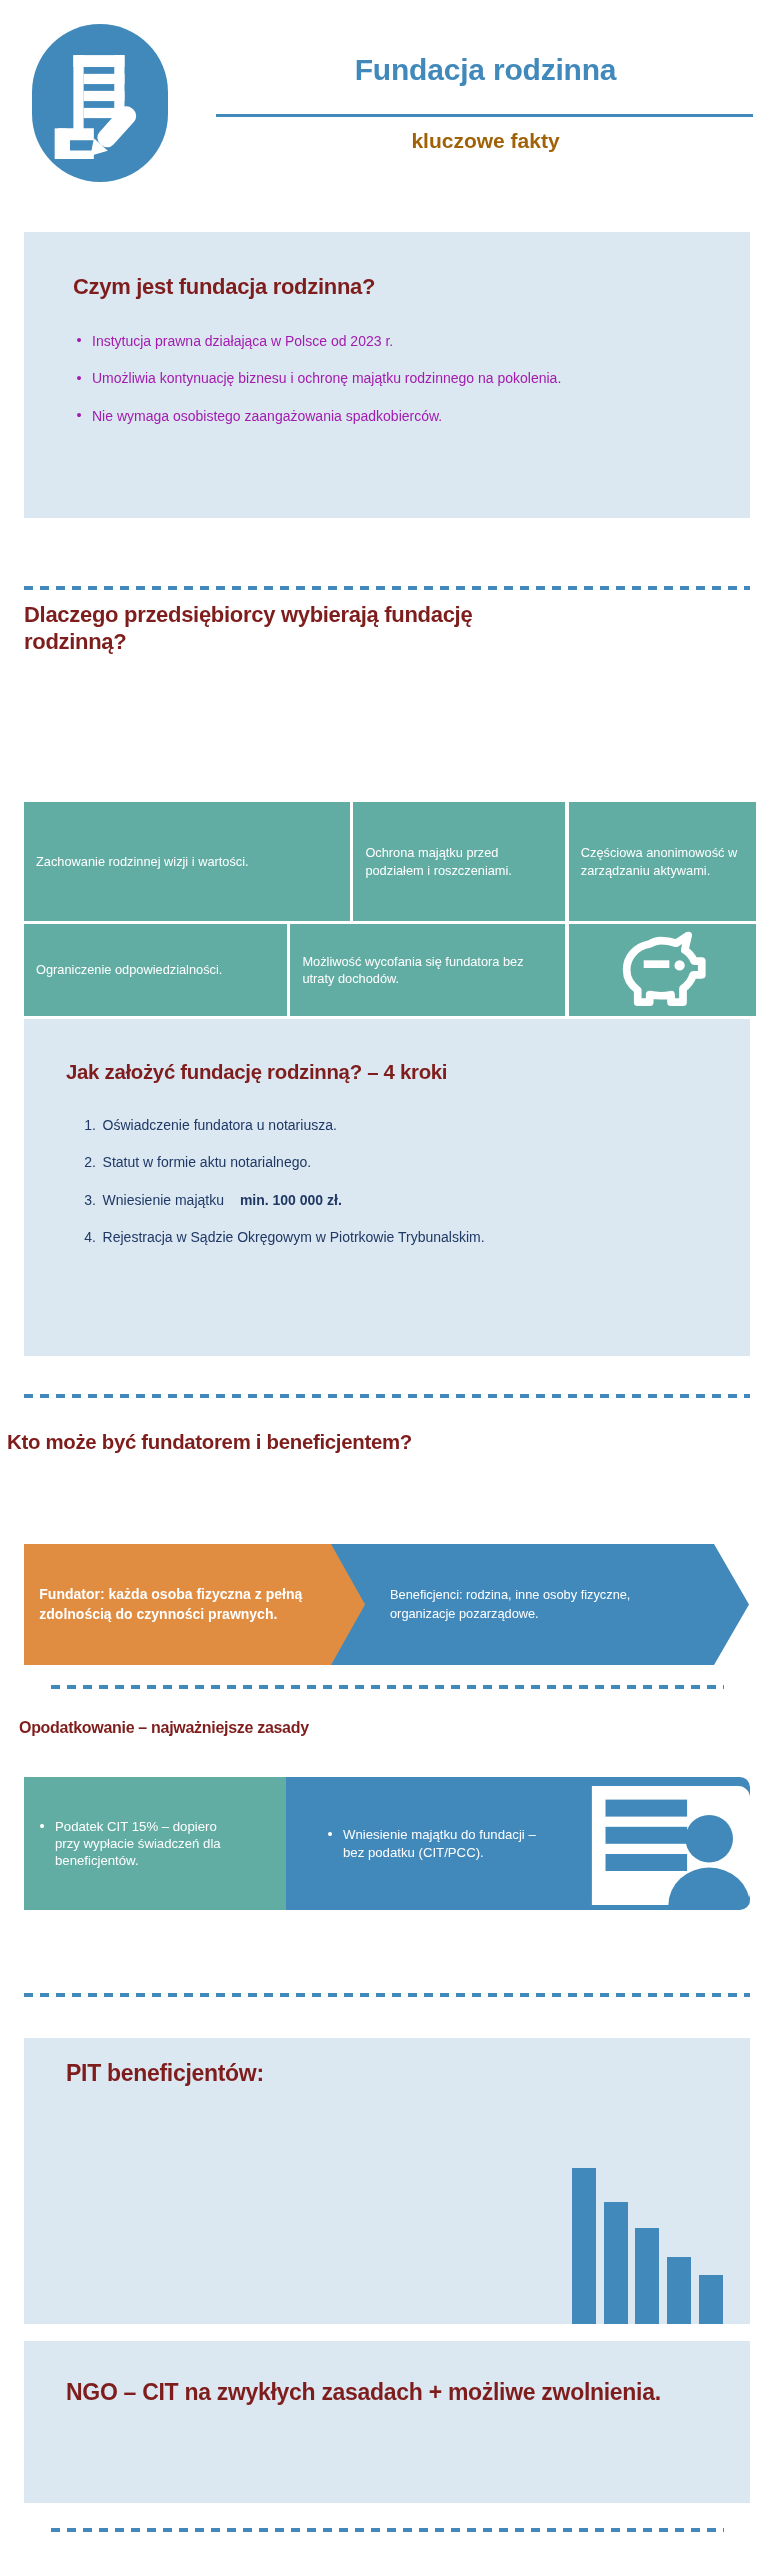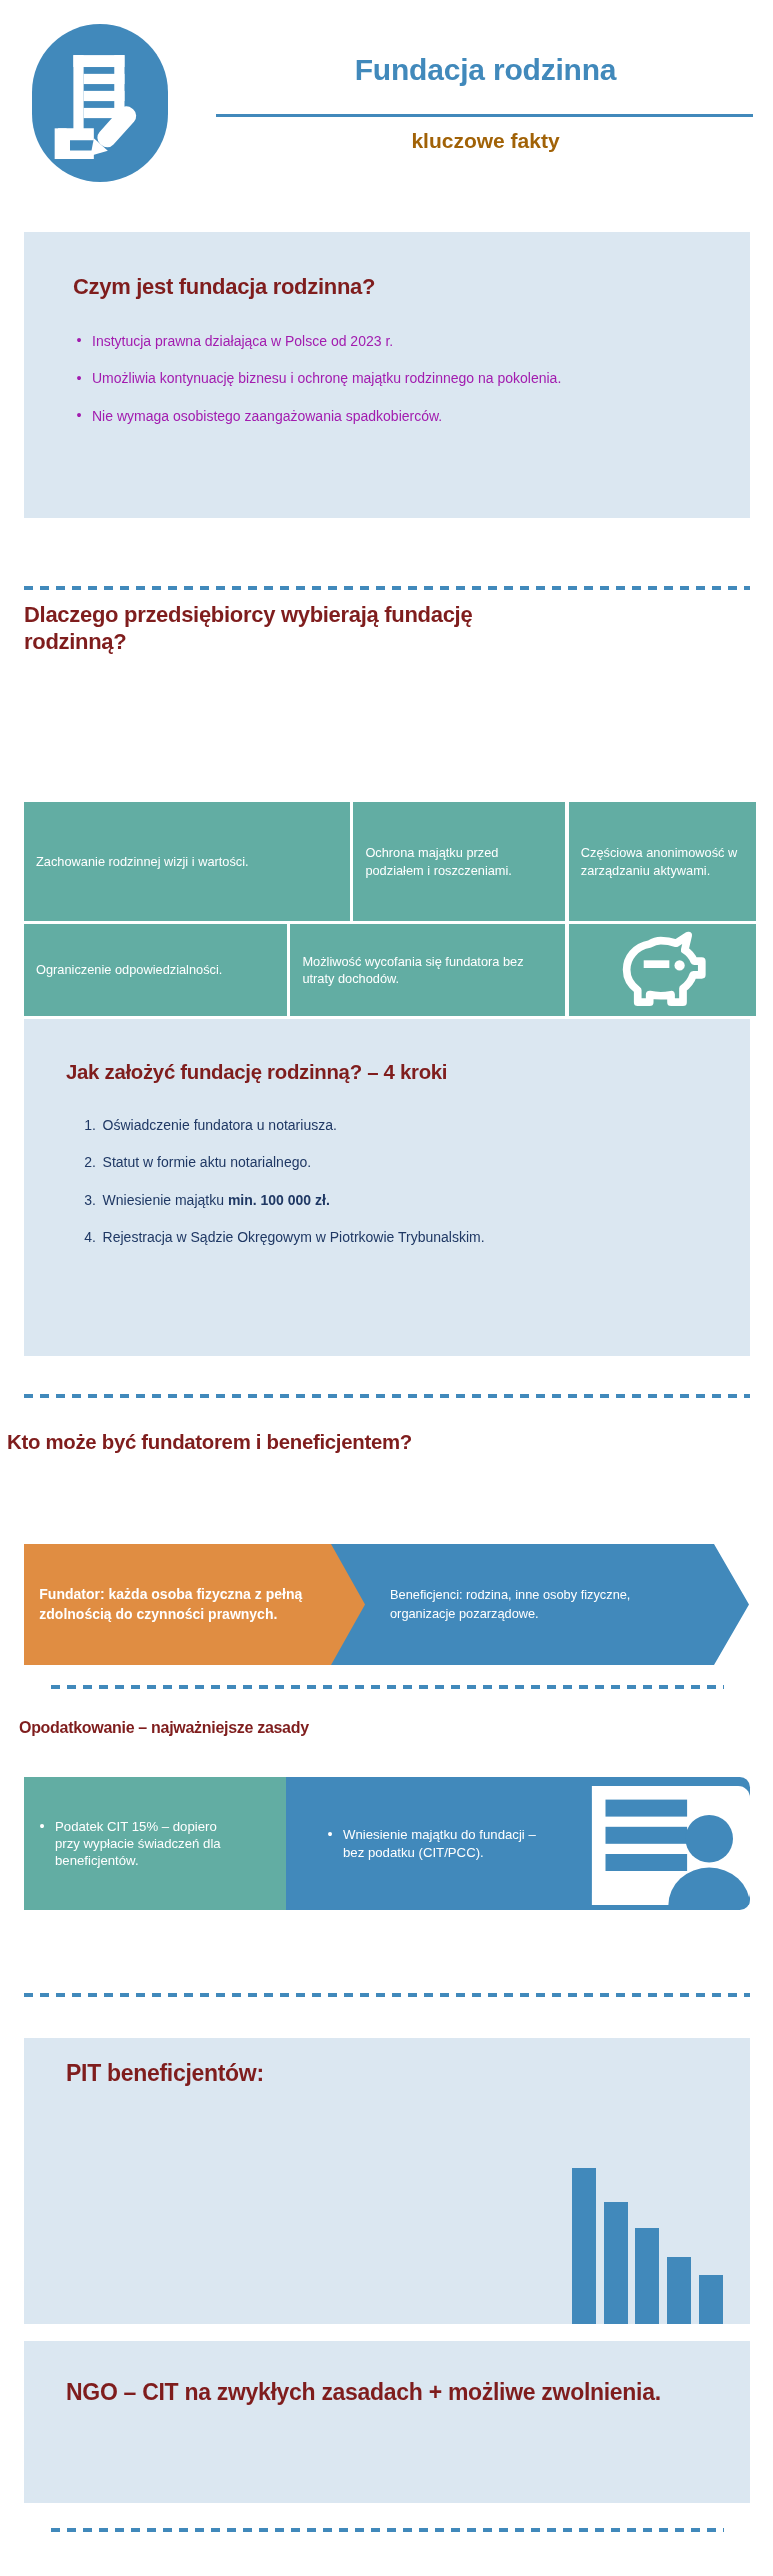--- a/index.html
+++ b/index.html
@@ -153,21 +153,21 @@
     box-sizing: border-box;
   }
   .gcell.icon-cell { align-items: center; justify-content: center; padding: 0; }
 
   
   #sec3-box { left: 24px; top: 1019px; width: 726px; height: 337px; }
   #sec3-title { position: absolute; left: 66px; top: 1061px; font-size: 20.4px; }
   #sec3-list { position: absolute; left: 77px; top: 1116px; width: 596px;
                font-size: 14px; line-height: 1.32; }
   #sec3-list li { margin-bottom: 19px; }
-  #sec3-list b { font-weight: bold; }
+  #sec3-list b { font-weight: bold; margin-left: 12px; }
 
   
   #sec4-title { position: absolute; left: 7px; top: 1431px; width: 733px;
                 font-size: 20.4px; }
   .arrowband { position: absolute; left: 24px; top: 1544px; width: 726px; height: 121px; }
   .arrow-fundator {
     position: absolute; left: 0; top: 0; width: 341px; height: 121px;
     background: #e08d42;
     clip-path: polygon(0 0, 307px 0, 341px 50%, 307px 100%, 0 100%);
     color: #ffffff;

